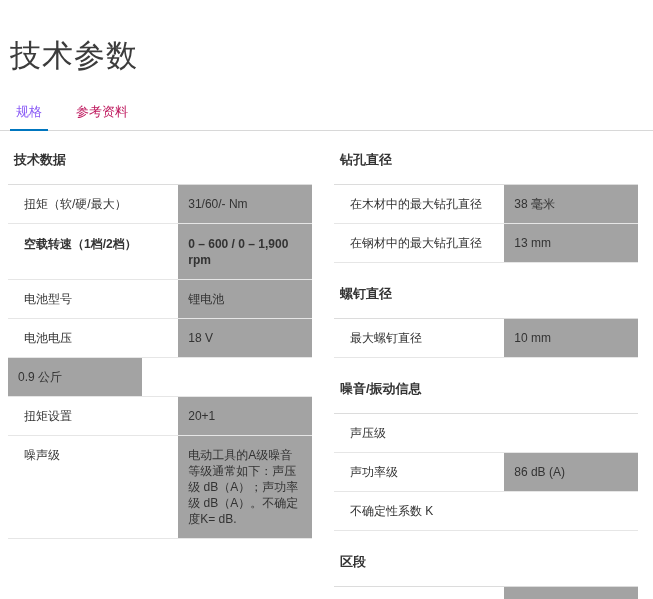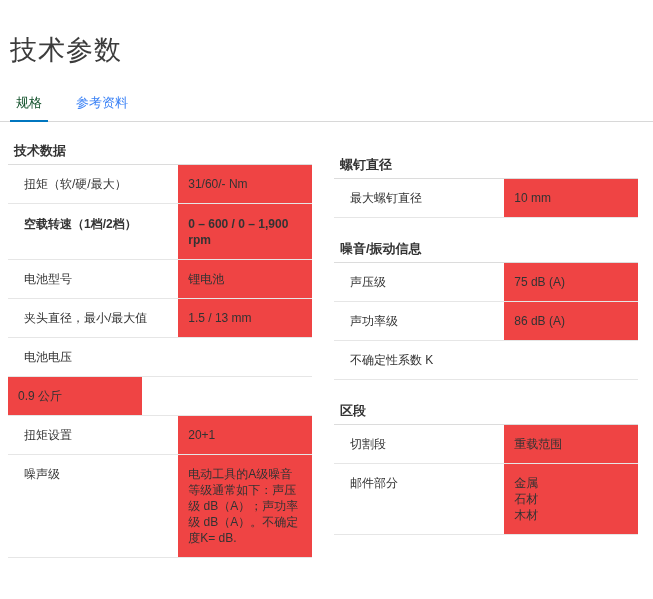--- a/index.html
+++ b/index.html
@@ -13,81 +13,81 @@
     color: #333333;
     overflow: hidden;
   }
   #page {
     position: relative;
     width: 653px;
     height: 599px;
     background: #fff;
   }
   .page-title {
-    font-size: 27px;
+    font-size: 31px;
     font-weight: normal;
     color: #3c3c3c;
     padding: 14px 0 0 10px;
     letter-spacing: 1px;
   }
   .tabs {
     margin-top: 22px;
     padding-left: 10px;
     border-bottom: 1px solid #d8d8d8;
     height: 32px;
     display: flex;
     align-items: flex-start;
   }
   .tab {
     font-size: 13px;
     padding: 4px 6px 8px 6px;
     margin-right: 22px;
-    color: #3b82f6;
+    color: #be185d;
     cursor: pointer;
     position: relative;
     top: 0px;
   }
   .tab.active {
-    color: #14532d;
+    color: #8b5cf6;
     border-bottom: 2px solid #0076bf;
   }
   .columns {
     display: flex;
     padding: 12px 8px 0 8px;
     gap: 22px;
   }
   .col {
     width: 304px;
     flex: 0 0 304px;
   }
   .section-head {
     font-size: 13px;
     font-weight: bold;
     color: #333;
-    padding: 8px 0 4px 6px;
+    padding: 8px 0 15px 6px;
     border-bottom: 1px solid #dcdcdc;
     margin-bottom: 0;
   }
   .spec-row {
     display: flex;
     border-bottom: 1px solid #e6e6e6;
     min-height: 38px;
   }
   .spec-label {
     width: 56%;
     flex: 0 0 56%;
     font-size: 12px;
     color: #333;
     padding: 11px 8px 11px 16px;
     line-height: 16px;
   }
   .spec-value {
     width: 44%;
     flex: 0 0 44%;
-    background: #ef4444;
+    background: #a3a3a3;
     font-size: 12px;
     color: #333;
     padding: 11px 10px 11px 10px;
     line-height: 16px;
     white-space: pre-line;
   }
   .spec-row.tall .spec-label,
   .spec-row.tall .spec-value { padding-top: 12px; font-weight: bold; }
   .gap { height: 14px; }
 </style>
@@ -120,61 +120,68 @@
         </div>
         <div class="spec-row tall">
           <div class="spec-label">空载转速（1档/2档）</div>
           <div class="spec-value">0 – 600 / 0 – 1,900 rpm</div>
         </div>
         <div class="spec-row">
           <div class="spec-label">电池型号</div>
           <div class="spec-value">锂电池</div>
         </div>
         <div class="spec-row">
-          <div class="spec-label">夹头直径，最小/最大值</div>
-          <div class="spec-value">1.5 / 13 mm</div>
-        </div>
-        <div class="spec-row">
           <div class="spec-label">电池电压</div>
+          <div class="spec-value">18 V</div>
         </div>
         <div class="spec-row">
           <div class="spec-value">0.9 公斤</div>
         </div>
         <div class="spec-row">
           <div class="spec-label">扭矩设置</div>
           <div class="spec-value">20+1</div>
         </div>
         <div class="spec-row">
           <div class="spec-label">噪声级</div>
           <div class="spec-value">电动工具的A级噪音等级通常如下：声压级 dB（A）；声功率级 dB（A）。不确定度K= dB.</div>
         </div>
       </div>
 
     </div>
 
     <div class="col">
 
+      <div class="section">
+        <div class="section-head">钻孔直径</div>
+        <div class="spec-row">
+          <div class="spec-label">在木材中的最大钻孔直径</div>
+          <div class="spec-value">38 毫米</div>
+        </div>
+        <div class="spec-row">
+          <div class="spec-label">在钢材中的最大钻孔直径</div>
+          <div class="spec-value">13 mm</div>
+        </div>
+      </div>
 
       <div class="gap"></div>
 
       <div class="section">
         <div class="section-head">螺钉直径</div>
         <div class="spec-row">
           <div class="spec-label">最大螺钉直径</div>
           <div class="spec-value">10 mm</div>
         </div>
       </div>
 
       <div class="gap"></div>
 
       <div class="section">
         <div class="section-head">噪音/振动信息</div>
         <div class="spec-row">
           <div class="spec-label">声压级</div>
-          <div class="spec-value">75 dB (A)</div>
         </div>
         <div class="spec-row">
           <div class="spec-label">声功率级</div>
           <div class="spec-value">86 dB (A)</div>
         </div>
         <div class="spec-row">
           <div class="spec-label">不确定性系数 K</div>
         </div>
       </div>
 

